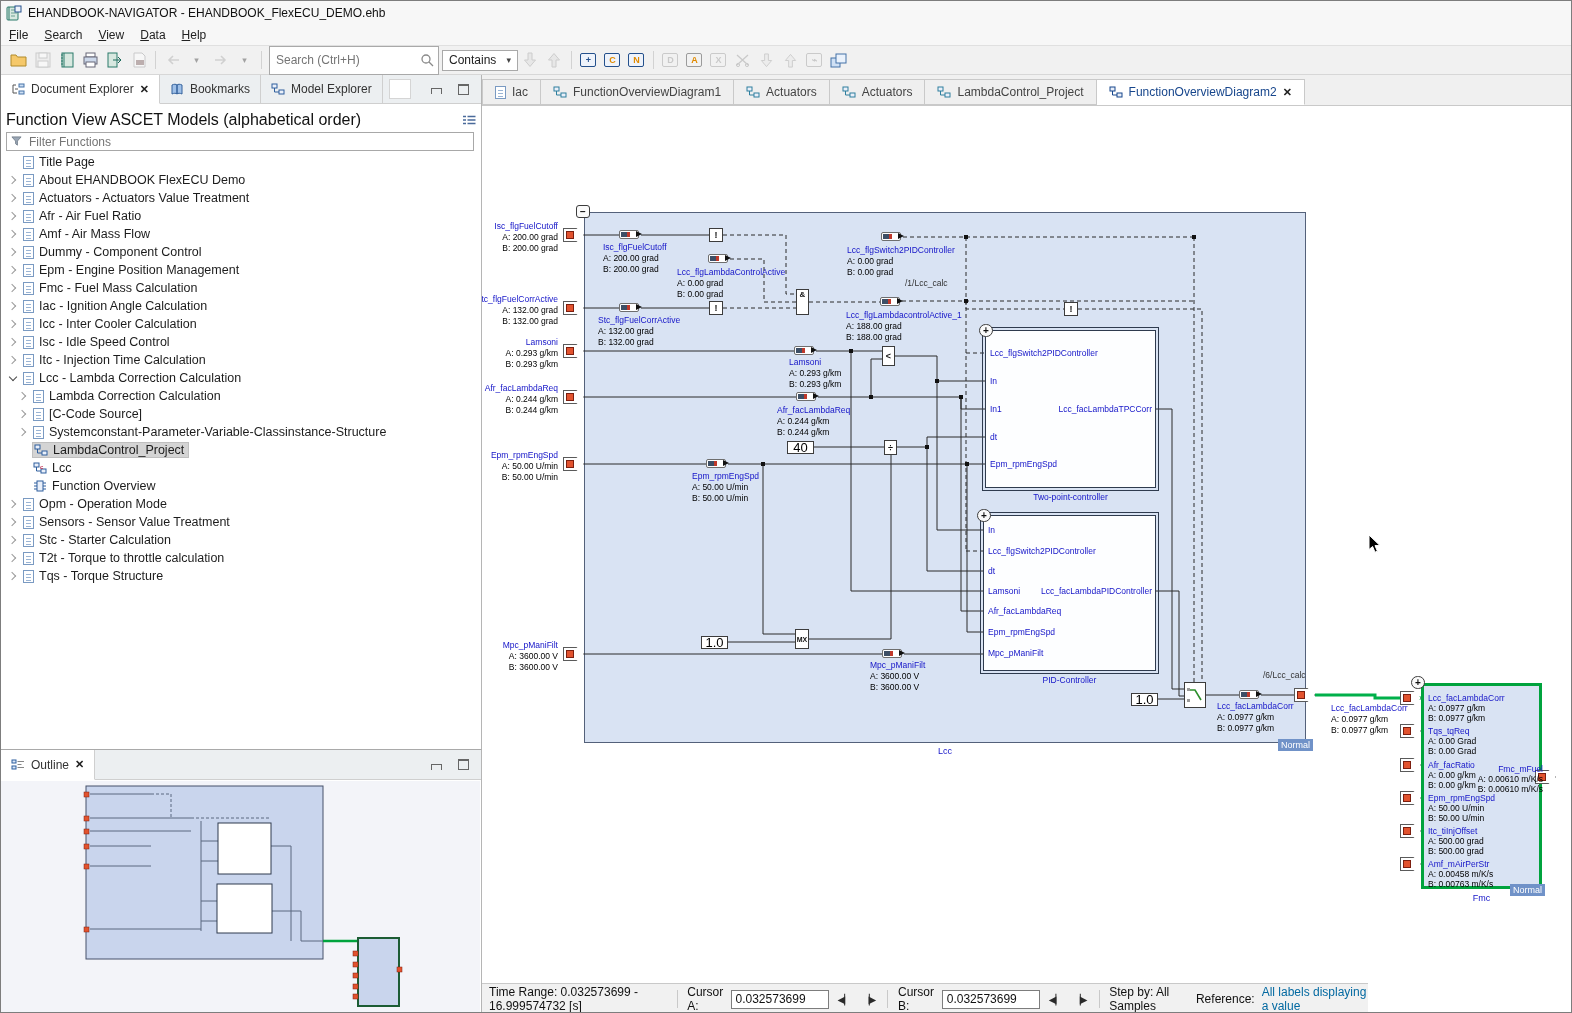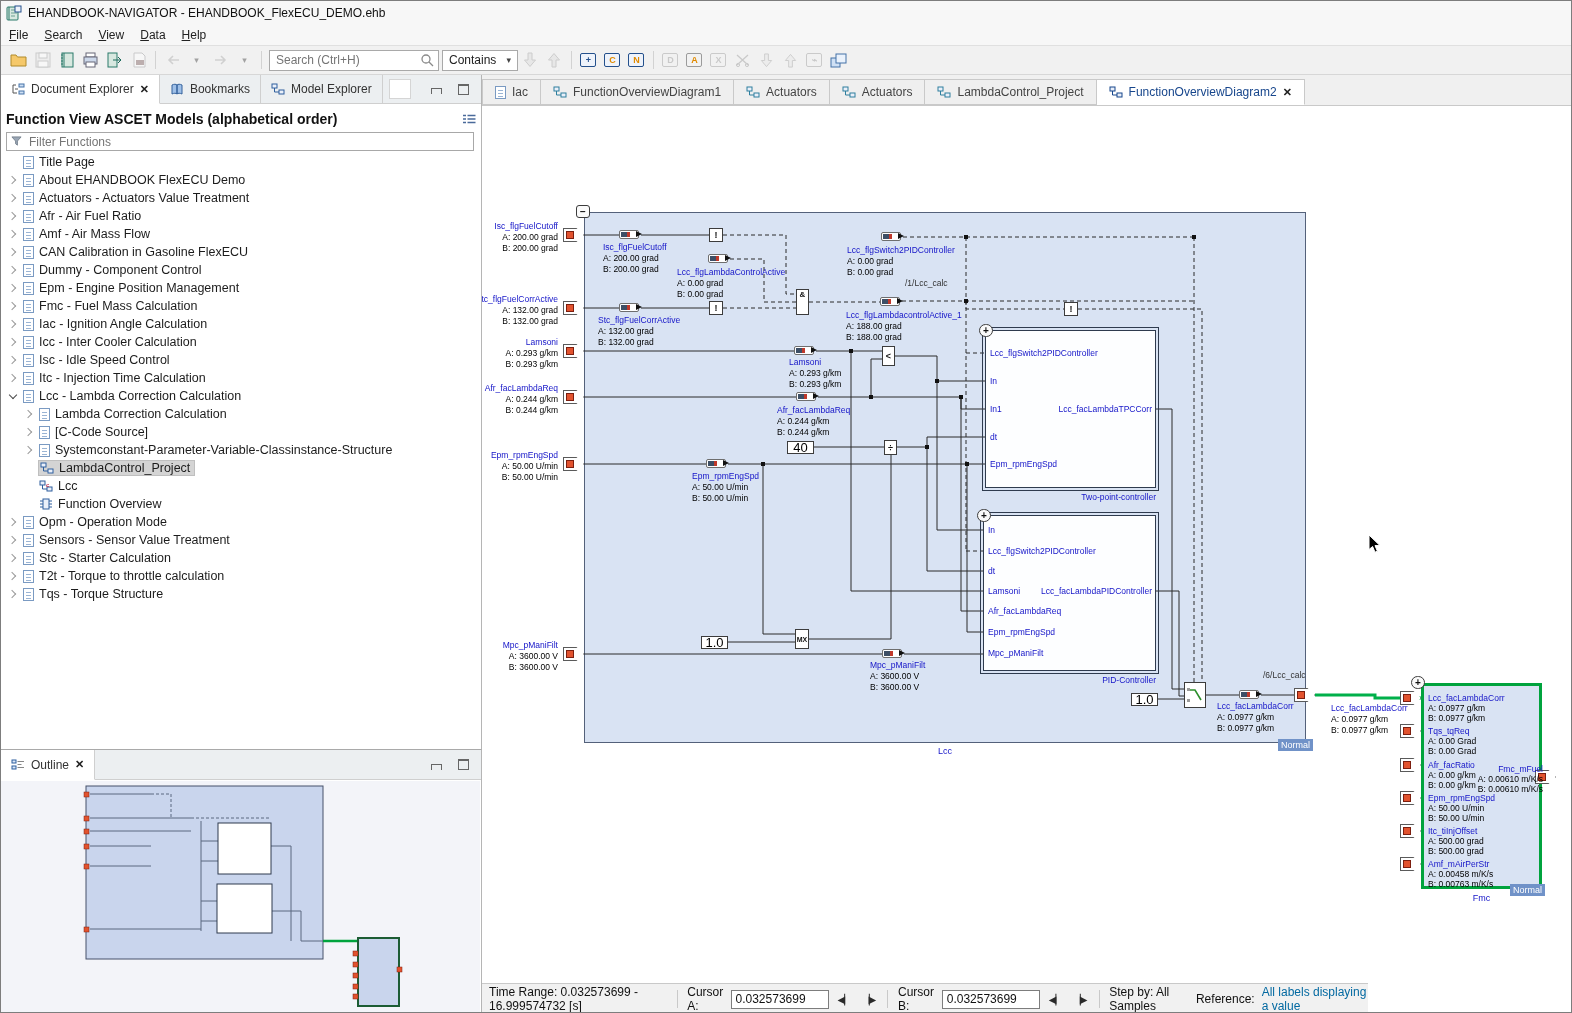--- a/index.html
+++ b/index.html
@@ -7,44 +7,44 @@
 *{box-sizing:border-box}
 
 .titlebar{position:absolute;left:0;top:0;width:100%;height:23px;background:#f7f7f7;display:flex;align-items:center;gap:6px;padding-left:5px;font-size:12px;color:#111}
 .menubar{position:absolute;left:0;top:23px;width:100%;height:21px;background:#f7f7f7;display:flex;align-items:center;font-size:12px;color:#222}
 .menu-item{display:inline-block;padding:2px 8px}
 .menu-item::first-letter{text-decoration:underline}
 .toolbar{position:absolute;left:0;top:44px;width:100%;height:30px;background:#f1f1f1;border-top:1px solid #e0e0e0;border-bottom:1px solid #d7d7d7;display:flex;align-items:center;gap:1px;padding-left:6px}
 .tbtn{width:23px;height:24px;display:flex;align-items:center;justify-content:center;border-radius:2px}
 .dis{opacity:.45;filter:grayscale(.8)}
 .tsep{width:1px;height:18px;background:#d2d2d2;margin:0 4px}
-.searchbox{display:flex;align-items:center;width:170px;height:21px;background:#fff;border:1px solid #a9a9a9;padding:0 4px;margin:0 2px}
+.searchbox{display:flex;align-items:center;width:170px;height:29px;background:#fff;border:1px solid #a9a9a9;padding:0 4px;margin:0 2px}
 .searchbox input{border:0;outline:0;flex:1;min-width:0;font:12px "Liberation Sans",sans-serif;color:#666;background:transparent}
 .combo{display:flex;align-items:center;height:21px;background:#fff;border:1px solid #a9a9a9;padding:0 6px;font-size:12px;color:#222;gap:10px}
 .caret{font-size:9px;color:#444}
 .chip{position:relative;width:16px;height:14px;border:1px solid #24508c;border-radius:2px;background:#eef3fb;font-size:9px;font-weight:700;display:flex;align-items:center;justify-content:center}
 .chip.gray{border-color:#9b9b9b;background:#f2f2f2;color:#999}
 .chip .lt{color:#e08a00}
 .chip .bl{color:#24508c}
 
 .left{position:absolute;left:0;top:74px;width:481px;height:674px;background:#fff;border-right:1px solid #b5b5b5}
 .ptabs{position:absolute;left:0;top:0;right:0;height:29px;background:#eceff1;border-bottom:1px solid #cfcfcf;display:flex;align-items:stretch;font-size:12px;color:#333}
 .ptab{display:flex;align-items:center;gap:6px;padding:0 10px;border-right:1px solid #cfcfcf;background:#eceff1}
 .ptab.active{background:#fff;border-bottom:1px solid #fff;margin-bottom:-1px}
 .x{color:#222;font-weight:700;font-size:11px}
 .winbtns{margin-left:auto;display:flex;align-items:center;gap:16px;padding-right:12px}
 .ghostbox{width:22px;height:20px;background:#fff;border:1px solid #d5d5d5;margin-right:4px}
 .ico-min{width:11px;height:6px;border:1px solid #666;border-bottom:0;margin-top:4px}
 .ico-max{width:11px;height:11px;border:1px solid #666;border-top-width:2px}
-.phead{position:absolute;left:5px;right:5px;top:36px;font-size:14px;font-weight:700;color:#111;display:flex;justify-content:space-between;align-items:center}
+.phead{position:absolute;left:5px;right:5px;top:36px;font-size:16px;font-weight:400;color:#111;display:flex;justify-content:space-between;align-items:center}
 .filter{position:absolute;left:5px;right:7px;top:57px;height:19px;border:1px solid #a8a8a8;background:#fff;display:flex;align-items:center;gap:5px;padding:0 4px}
 .filter input{border:0;outline:0;flex:1;font:12px "Liberation Sans",sans-serif;color:#8a8a8a;background:transparent}
 .tree{position:absolute;left:0;right:12px;top:78px;font-size:12.5px;color:#1c1c1c}
 .trow{height:18px;display:flex;align-items:center;gap:5px;padding-left:7px;white-space:nowrap}
-.trow.lv1{padding-left:23px}
+.trow.lv1{padding-left:17px}
 .chev{width:10px;height:10px;display:flex;align-items:center;justify-content:center;flex:none}
 .chev::before{content:"";width:5px;height:5px;border-right:1.4px solid #9a9a9a;border-bottom:1.4px solid #9a9a9a;transform:rotate(-45deg);margin-left:-2px}
 .chev.exp::before{transform:rotate(45deg);border-color:#4a4a4a;margin:0 0 2px 0}
 .chev.none::before{display:none}
 .icdoc{width:11px;height:13px;background:#fff;border:1px solid #7a9ac2;position:relative;flex:none}
 .icdoc::before{content:"";position:absolute;left:2px;right:2px;top:3px;height:8px;background:repeating-linear-gradient(#9ab4d4 0 1px,transparent 1px 3px)}
 .sel{background:#d4d4d4;outline:1px solid #bfbfbf;display:flex;align-items:center;gap:5px;padding:0 4px 0 1px}
 
 .outline{position:absolute;left:0;top:748px;width:481px;height:265px;background:#fff;border-right:1px solid #b5b5b5;border-top:1px solid #a9a9a9}
 .outline .ptabs{height:30px}
@@ -68,21 +68,21 @@
 .tapc::before{content:"";position:absolute;left:1px;top:1px;width:9px;height:5px;background:linear-gradient(90deg,#3d4f66 62%,#c0392b 62%)}
 .tapc::after{content:"";position:absolute;right:-7px;top:0;border:3.5px solid transparent;border-left:6px solid #111}
 .lblbox{position:absolute;font-size:8.5px;line-height:11px;white-space:nowrap;z-index:3}
 .lblbox .sig{color:#1414c8}
 .lblbox .val{color:#000}
 .rlbl{text-align:right}
 .op{position:absolute;background:#fff;border:1px solid #3c3c3c;color:#111;font-size:9px;font-weight:700;display:flex;align-items:center;justify-content:center;z-index:3}
 .cst{position:absolute;width:27px;height:13px;background:#fff;border:1px solid #3c3c3c;font-size:13px;display:flex;align-items:center;justify-content:center;z-index:3}
 .subblock{position:absolute;background:#fdfeff;border:1px solid #2f3b4e;outline:1px solid #2f3b4e;outline-offset:2px;z-index:2}
 .bport{position:absolute;font-size:8.5px;color:#1414c8;white-space:nowrap;z-index:3}
-.btitle{position:absolute;font-size:8.5px;color:#1414c8;text-align:right;z-index:3}
+.btitle{position:absolute;font-size:8.5px;color:#1414c8;text-align:center;z-index:3}
 .fmc{position:absolute;left:939px;top:577px;width:121px;height:206px;background:#d9e3f3;border:3px solid #00a33d;z-index:2}
 .anchor{position:absolute;font-size:8.5px;color:#333;white-space:nowrap;z-index:3}
 .cursor{position:absolute;z-index:9}
 
 .statusbar{position:absolute;left:481px;top:982px;width:886px;height:31px;background:#f1f1f1;border-top:1px solid #c9c9c9;display:flex;align-items:center;font-size:12px;color:#111;gap:7px;padding-left:7px}
 .sinput{width:98px;height:19px;border:1px solid #7d7d7d;background:#fff;font:12px "Liberation Sans",sans-serif;padding:0 4px;color:#111}
 .navbtn{font-size:10px;color:#2a2a2a;padding:0 2px;letter-spacing:-1px}
 .ssep{width:1px;height:18px;background:#c9c9c9;margin:0 3px}
 .grayed{color:#0369a1}
 svg{display:block}
@@ -313,25 +313,20 @@
         </div>
       <div class="trow">
           <span class="chev"></span>
           <span class="icdoc"></span>
           <span>Afr - Air Fuel Ratio</span>
         </div>
       <div class="trow">
           <span class="chev"></span>
           <span class="icdoc"></span>
           <span>Amf - Air Mass Flow</span>
-        </div>
-      <div class="trow">
-          <span class="chev"></span>
-          <span class="icdoc"></span>
-          <span>CAN Calibration in Gasoline FlexECU</span>
         </div>
       <div class="trow">
           <span class="chev"></span>
           <span class="icdoc"></span>
           <span>Dummy - Component Control</span>
         </div>
       <div class="trow">
           <span class="chev"></span>
           <span class="icdoc"></span>
           <span>Epm - Engine Position Management</span>

